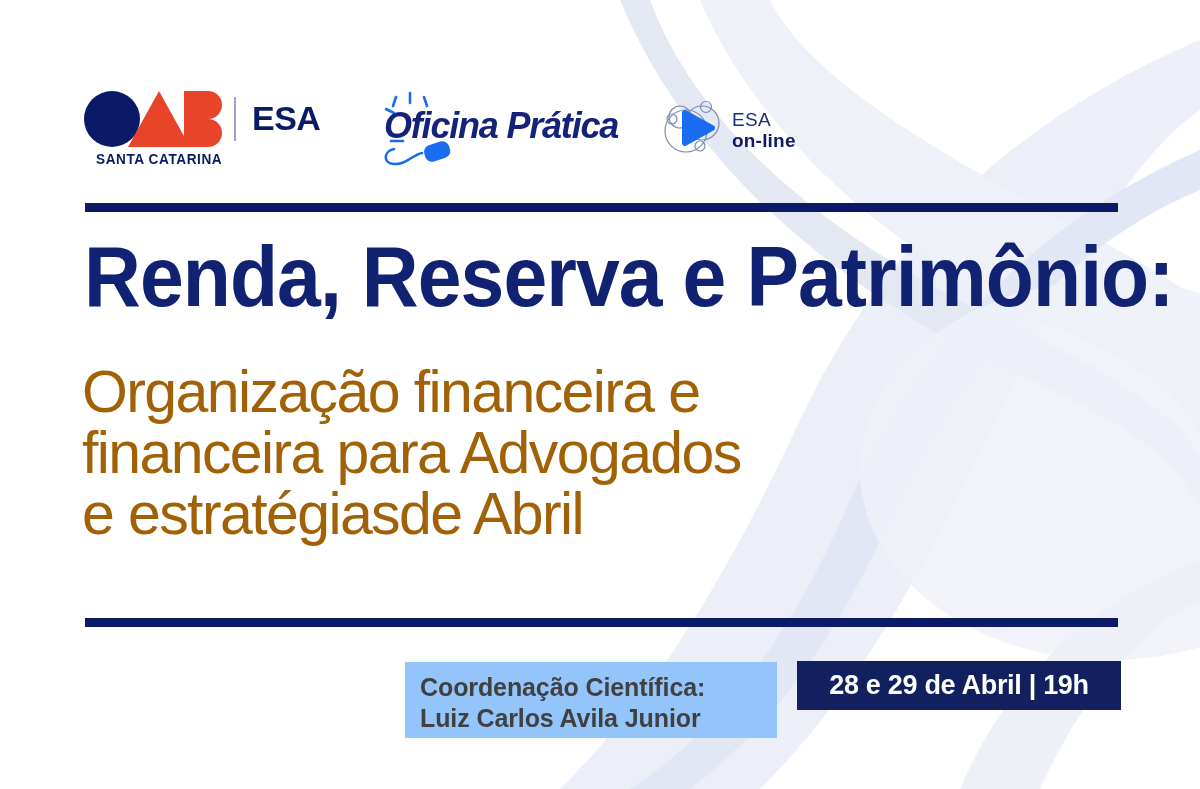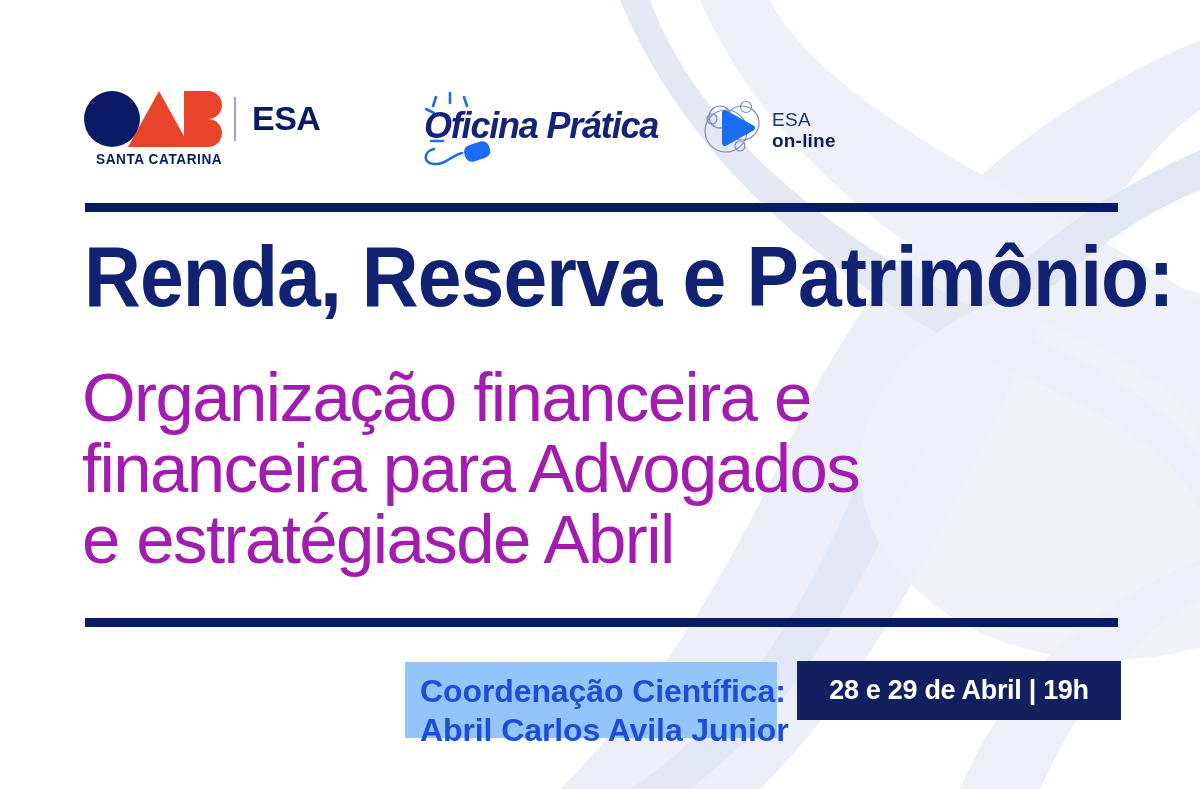--- a/index.html
+++ b/index.html
@@ -122,21 +122,21 @@
     font-size: 34px;
     letter-spacing: -0.5px;
     color: #0b1a66;
   }
 
   
   .oficina {
     position: relative;
     width: 252px;
     height: 78px;
-    margin-left: 112px;
+    margin-left: 72px;
   }
   .oficina-text {
     position: absolute;
     left: 8px;
     top: 14px;
     font-family: "Liberation Sans", sans-serif;
     font-style: italic;
     font-weight: 700;
     font-size: 36px;
     letter-spacing: -1.2px;
@@ -212,24 +212,24 @@
   }
 
   
   #subhead {
     position: absolute;
     left: 82px;
     top: 362px;
     width: 1090px;
     font-family: "Liberation Sans", sans-serif;
     font-weight: 300;
-    font-size: 69px;
+    font-size: 59px;
     line-height: 1.03;
     letter-spacing: -1.6px;
-    color: #a21caf;
+    color: #a16207;
   }
   #subhead .l {
     display: block;
     white-space: nowrap;
   }
 
   
   #coord-badge {
     position: absolute;
     left: 405px;
@@ -237,33 +237,33 @@
     width: 372px;
     height: 76px;
     background: #93c5fb;
     box-sizing: border-box;
     padding: 10px 0 0 15px;
   }
   #coord-badge .cl {
     display: block;
     font-family: "Liberation Sans", sans-serif;
     font-weight: 700;
-    font-size: 32px;
+    font-size: 25px;
     line-height: 1.22;
     letter-spacing: -0.1px;
-    color: #1d4ed8;
+    color: #404040;
     white-space: nowrap;
   }
 
   #date-badge {
     position: absolute;
     left: 797px;
     top: 661px;
     width: 324px;
-    height: 59px;
+    height: 49px;
     background: #12205f;
     display: flex;
     align-items: center;
     justify-content: center;
   }
   #date-badge .dt {
     font-family: "Liberation Sans", sans-serif;
     font-weight: 700;
     font-size: 27px;
     letter-spacing: -0.3px;
@@ -350,20 +350,20 @@
   <div id="headline">Renda, Reserva e Patrimônio:</div>
 
   <div id="subhead">
     <span class="l">Organização financeira e</span>
     <span class="l">financeira para Advogados</span>
     <span class="l">e estratégiasde Abril</span>
   </div>
 
   <div id="coord-badge">
     <span class="cl">Coordenação Científica:</span>
-    <span class="cl">Abril Carlos Avila Junior</span>
+    <span class="cl">Luiz Carlos Avila Junior</span>
   </div>
 
   <div id="date-badge">
     <span class="dt">28 e 29 de Abril | 19h</span>
   </div>
 
 </div>
 
 </body></html>

